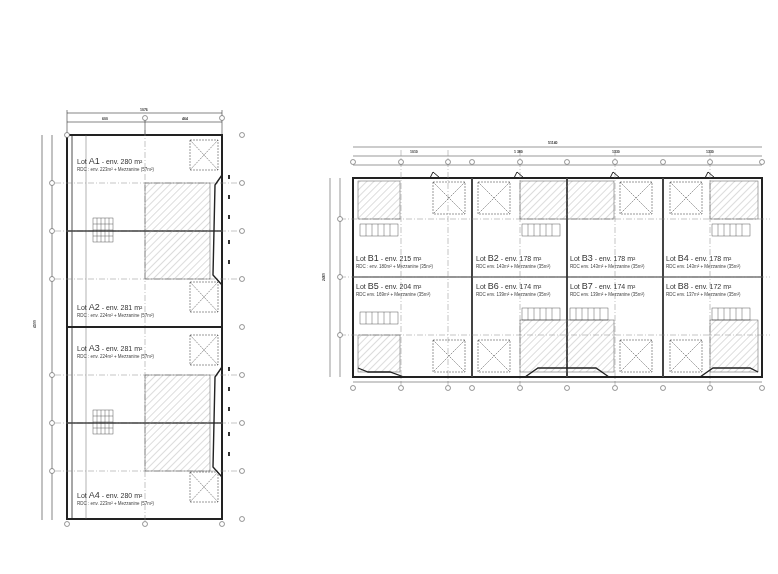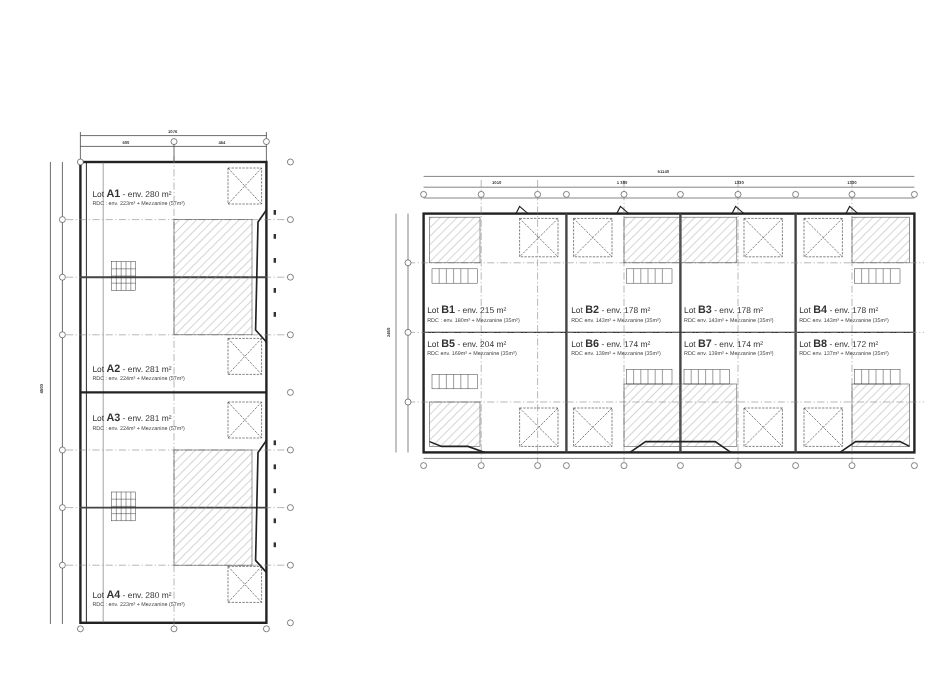--- a/index.html
+++ b/index.html
@@ -1,21 +1,21 @@
 <!DOCTYPE html>
 <html><head>
 <meta charset="utf-8">
 <style>
   html,body{margin:0;padding:0;background:#ffffff;}
   body{width:778px;height:574px;position:relative;overflow:hidden;font-family:"Liberation Sans",sans-serif;color:#222;}
   .plan{position:absolute;}
   svg{position:absolute;left:0;top:0;}
   .lot-label{position:absolute;white-space:nowrap;line-height:1;color:#333;}
   .lot-title{font-size:7px;}
-  .lot-title b{font-size:9px;font-weight:bold;}
+  .lot-title b{font-size:9px;font-weight:normal;}
   .lot-sub{font-size:4.5px;margin-top:2px;color:#444;}
   .dim{position:absolute;font-size:3.5px;color:#333;font-weight:bold;white-space:nowrap;}
 </style>
 </head>
 <body>
 
 <div class="plan" style="left:0;top:0;width:300px;height:574px;">
   <svg width="300" height="574">
     <defs>
       <pattern id="hatchA" patternUnits="userSpaceOnUse" width="5" height="5" patternTransform="rotate(45)">

